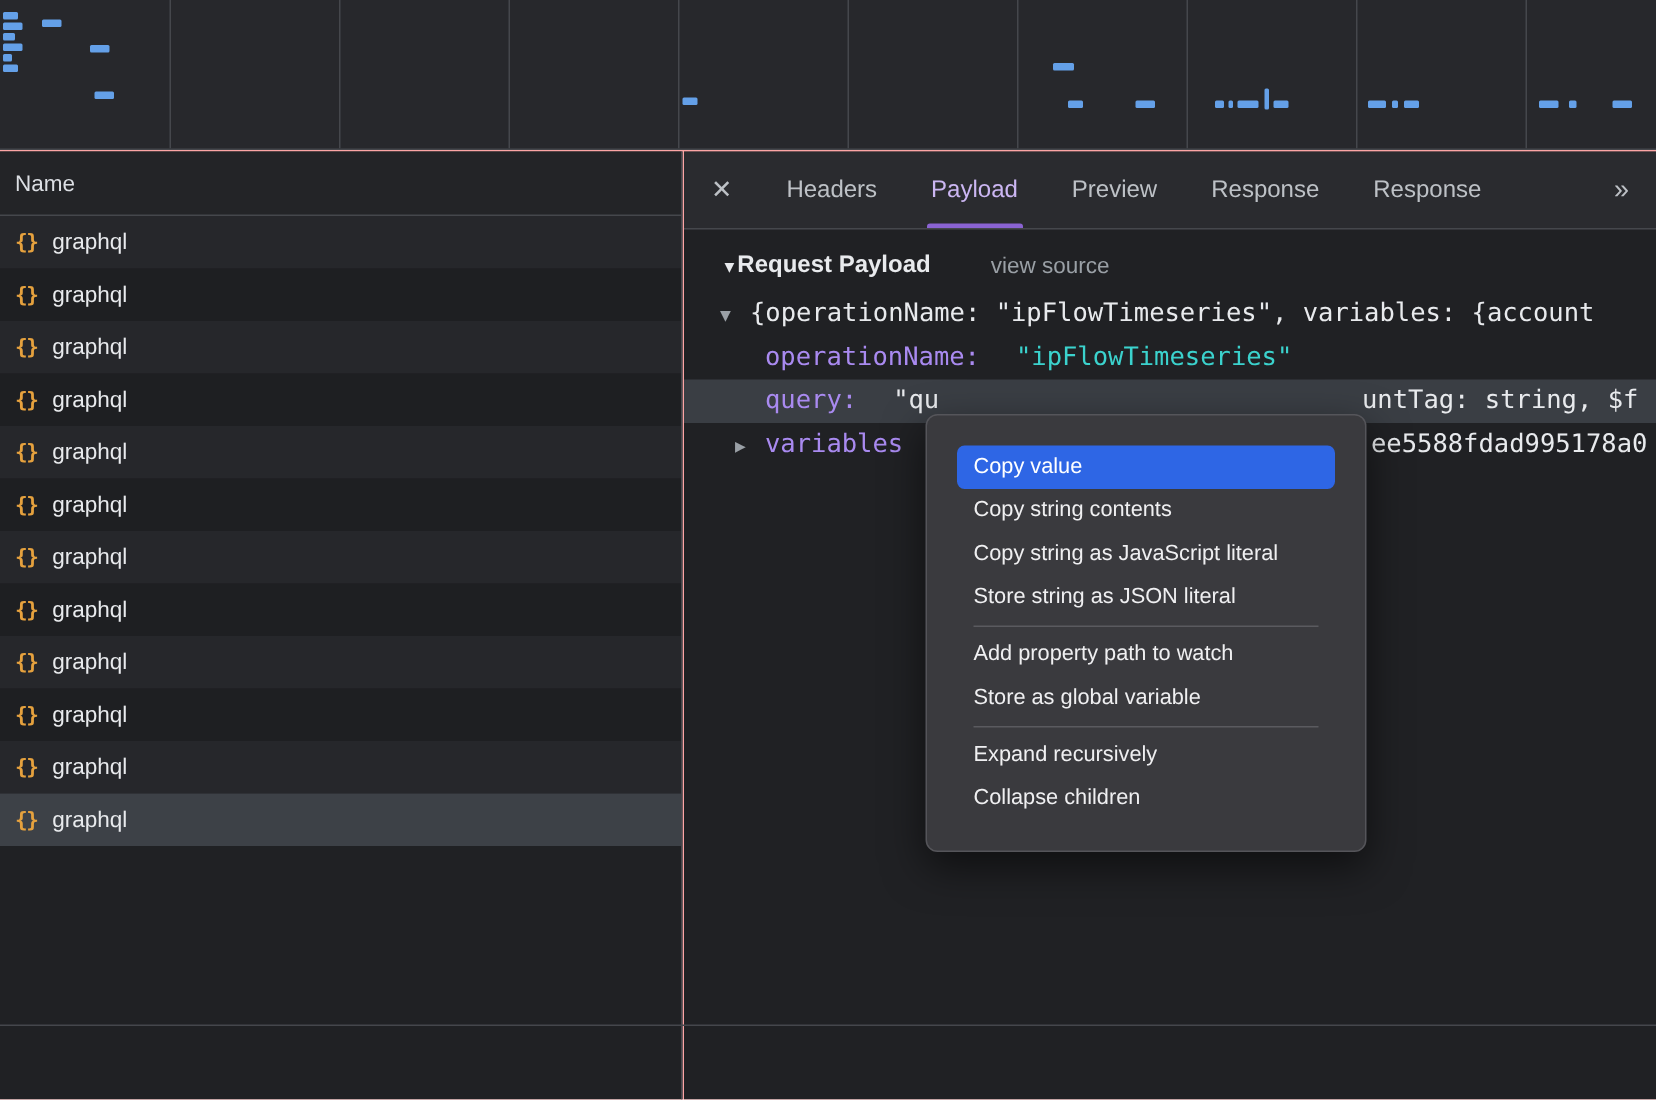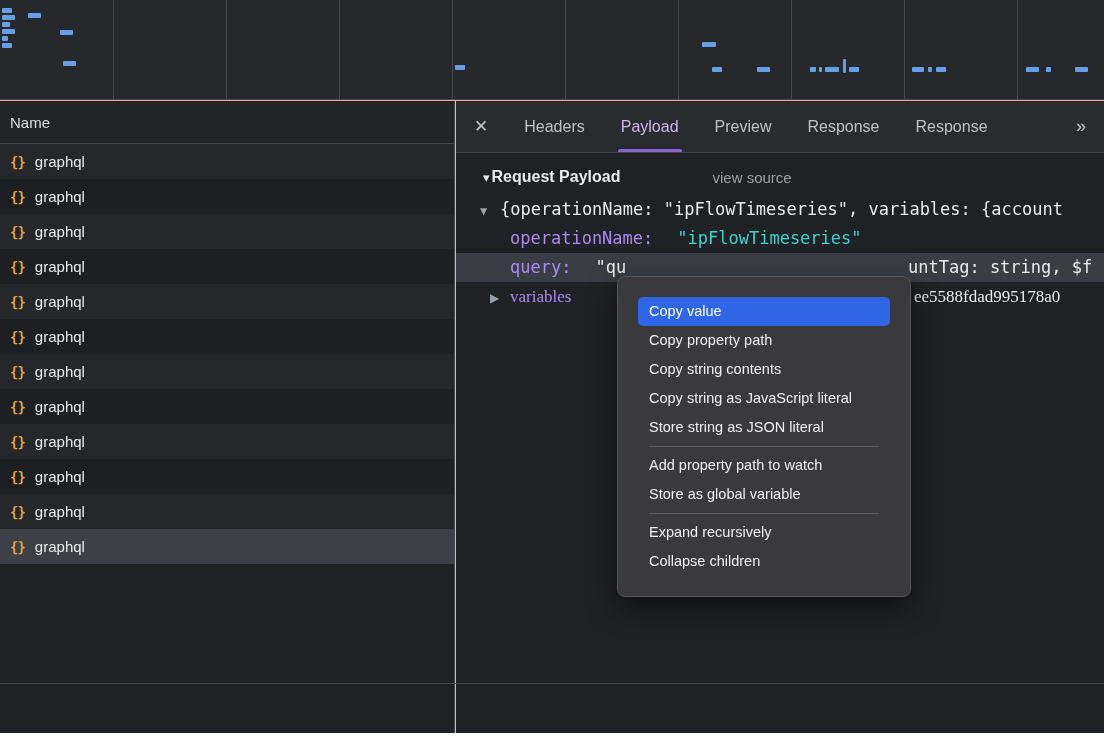--- a/index.html
+++ b/index.html
@@ -62,31 +62,31 @@
     height:3px; background:#8a63d2; border-radius:2px 2px 0 0;
   }
   .overflow { margin-left:auto; font-size:18px; }
 
   .payload-head {
     display:flex; align-items:center; padding:15px 0 9px 27px;
     font-size:16px; color:#e8eaed;
   }
   .tri-sec { font-size:13px; color:#e8eaed; }
   .payload-title { font-weight:bold; margin-left:2px; }
-  .view-source { margin-left:92px; color:#9aa0a6; font-size:15px; }
+  .view-source { margin-left:40px; color:#9aa0a6; font-size:15px; }
 
   .tree {
     font-family:"DejaVu Sans Mono", monospace;
     font-size:17px; color:#e8eaed;
   }
   .tree-line { position:relative; height:29px; line-height:29px; white-space:nowrap; }
   .tree-line .tri { color:#9aa0a6; font-size:12px; display:inline-block; width:14px; margin-right:6px; }
   .l1 { padding-left:24px; }
   .l2, .l3 { padding-left:54px; }
-  .l4 { padding-left:34px;font-family:Liberation Serif, serif; }
+  .l4 { padding-left:34px; }
   .l3 { background:#3a3e44; }
   .key { color:#a98af0; margin-right:24px; }
   .str { color:#3bd2cd; }
   .plain { color:#e8eaed; }
   .frag-right { position:absolute; left:452px; top:0; }
   .l4 .frag-right { left:458px; }
 
   
   .context-menu {
     position:absolute; left:617px; top:276px; width:294px;
@@ -228,21 +228,20 @@
       </div>
       <div class="tree-line l4">
         <span class="tri">▶</span><span class="key">variables</span>
         <span class="frag-right plain">ee5588fdad995178a0</span>
       </div>
     </div>
   </div>
 
   <div class="context-menu">
       <div class="menu-item highlighted">Copy value</div>
-      <div class="menu-item">Copy property path</div>
       <div class="menu-item">Copy string contents</div>
       <div class="menu-item">Copy string as JavaScript literal</div>
       <div class="menu-item">Store string as JSON literal</div>
       <div class="menu-sep"></div>
       <div class="menu-item">Add property path to watch</div>
       <div class="menu-item">Store as global variable</div>
       <div class="menu-sep"></div>
       <div class="menu-item">Expand recursively</div>
       <div class="menu-item">Collapse children</div>
     </div>

